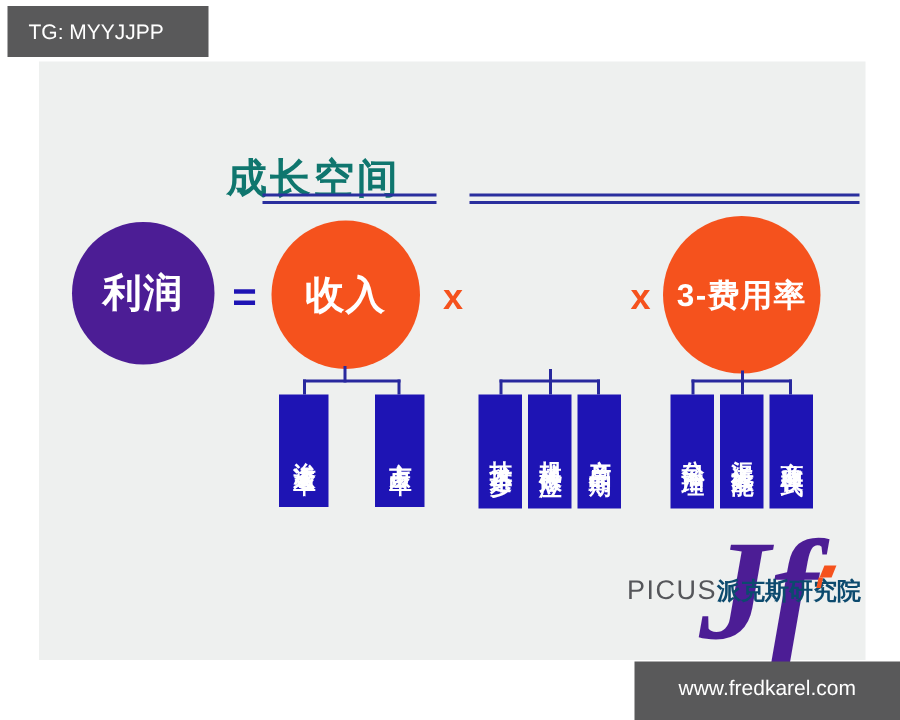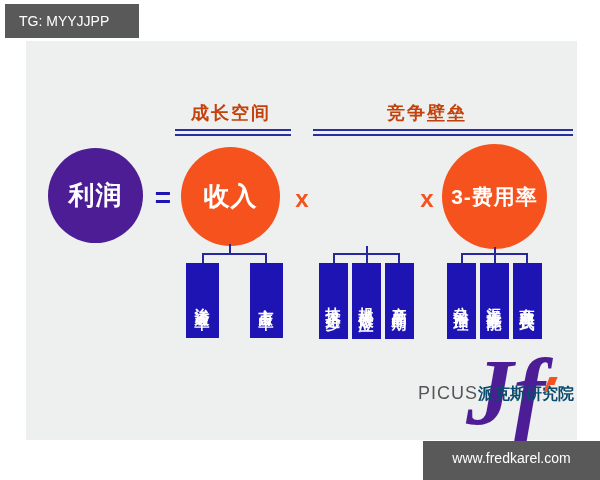--- a/index.html
+++ b/index.html
@@ -5,21 +5,21 @@
   * { margin:0; padding:0; box-sizing:border-box; }
   body { background:#fff; font-family:"Liberation Sans", sans-serif; }
   #page { position:relative; width:600px; height:480px; background:#ffffff; overflow:hidden; }
 
   .badge { position:absolute; background:#59595a; color:#fff; font-size:14px; }
   #tg-badge { left:5px; top:4px; width:134px; height:34px; line-height:34px; padding-left:14px; }
   #web-badge { left:423px; top:441px; width:177px; height:51px; line-height:35px; text-align:center; }
 
   #panel { position:absolute; left:26px; top:41px; width:551px; height:399px; background:#eef0ef; }
 
-  .hdr { position:absolute; color:#c2410c; font-weight:bold; font-size:18px; letter-spacing:2px; text-align:center; width:160px; top:60px; }
+  .hdr { position:absolute; color:#0f766e; font-weight:bold; font-size:27px; letter-spacing:2px; text-align:left; width:160px; top:60px; }
   .dbl-underline { position:absolute; height:7px; border-top:2px solid #2a2f9e; border-bottom:2px solid #2a2f9e; top:88px; }
 
   .circle { position:absolute; border-radius:50%; display:flex; align-items:center; justify-content:center; color:#fff; font-weight:bold; letter-spacing:1px; }
   .c-blue { background:#4c1d95;font-family:Liberation Mono, monospace; }
   .c-orange { background:#f5521d; }
 
   .op { position:absolute; font-weight:bold; text-align:center; width:28px; }
   .op-eq { color:#1e14b4; font-size:28px; }
   .op-x { color:#f5521d; font-size:24px; }
 
@@ -41,21 +41,20 @@
 <body>
 
 <div id="page">
 
   <div id="tg-badge" class="badge">TG: MYYJJPP</div>
 
   <div id="panel">
 
     <div class="hdr" style="left:125px;">成长空间</div>
     <div class="dbl-underline" style="left:149px; width:116px;"></div>
-    <div class="hdr" style="left:321px;">竞争壁垒</div>
     <div class="dbl-underline" style="left:287px; width:260px;"></div>
 
     <div class="circle c-blue" style="left:22px; top:107px; width:95px; height:95px; font-size:26px;">利润</div>
     <div class="op op-eq" style="left:123px; top:141px;">=</div>
     <div class="circle c-orange" style="left:155px; top:106px; width:99px; height:99px; font-size:26px;">收入</div>
     <div class="op op-x" style="left:262px; top:144px;">x</div>
     <div class="op op-x" style="left:387px; top:144px;">x</div>
     <div class="circle c-orange" style="left:416px; top:103px; width:105px; height:105px; font-size:21px;">3-费用率</div>
 
     <div class="stub" style="left:203px; top:203px; height:11px;"></div>

